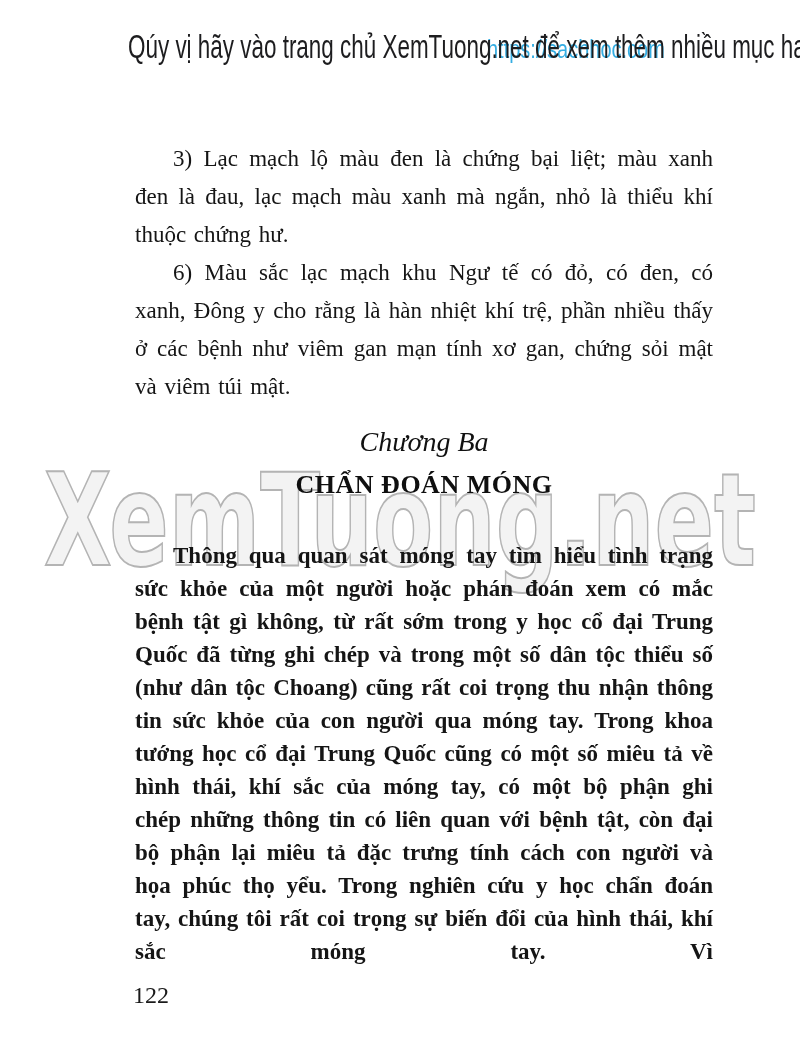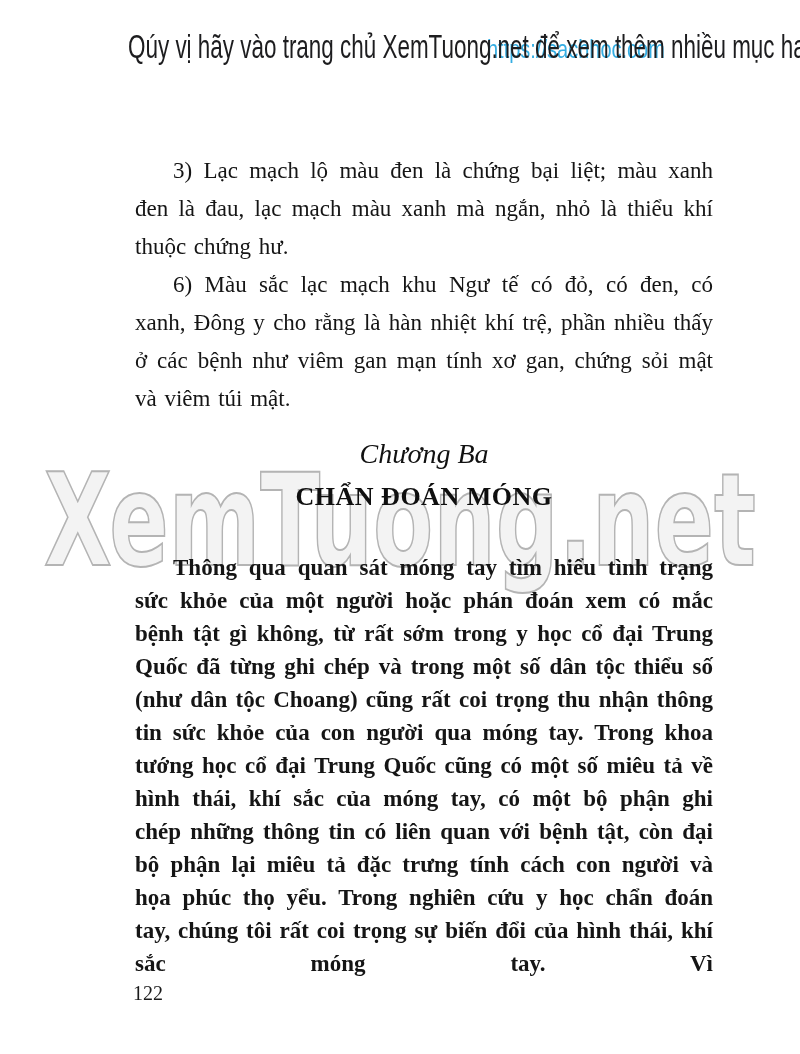--- a/index.html
+++ b/index.html
@@ -62,21 +62,21 @@
     font-size: 128px;
     fill: #f3f3f3;
     stroke: #b4b4b4;
     stroke-width: 2;
   }
 
   
   .content {
     position: absolute;
     left: 135px;
-    top: 152px;
+    top: 140px;
     width: 578px;
     z-index: 1;
     color: #151515;
   }
   .para {
     margin: 0;
     font-size: 23px;
     line-height: 38px;
     text-align: justify;
     text-indent: 38px;
@@ -103,21 +103,21 @@
     margin-top: 36px;
     line-height: 33px;
     text-align-last: justify;
     font-weight: bold;
   }
   .page-number {
     position: absolute;
     left: 133px;
     top: 982px;
     z-index: 1;
-    font-size: 20px;
+    font-size: 24px;
     color: #1a1a1a;
   }
 </style>
 </head>
 <body>
 
 <div class="page-root">
 
   <div class="banner">
     <span class="url-overlay">https://sachhoc.com</span>

